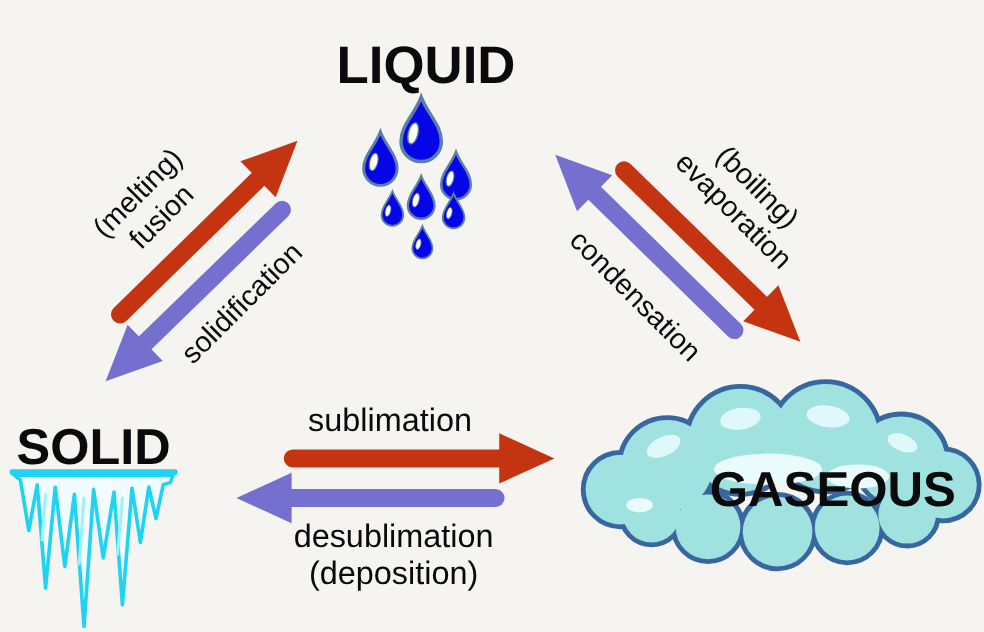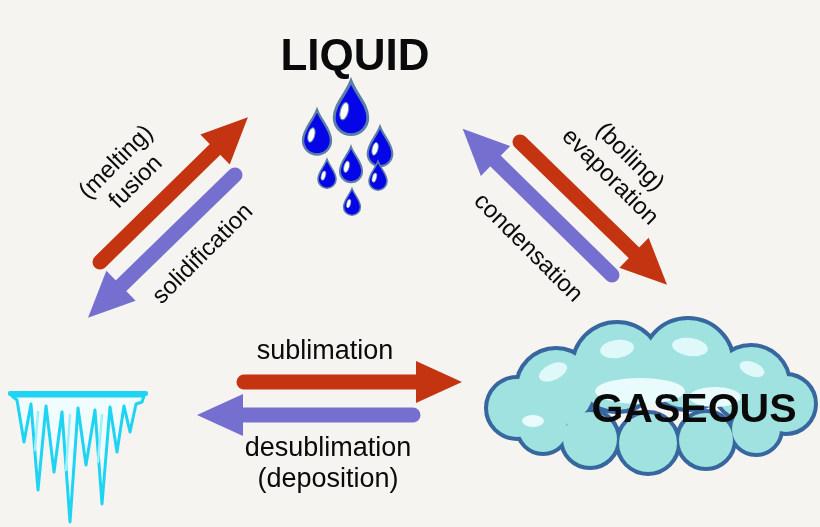--- a/index.html
+++ b/index.html
@@ -136,20 +136,21 @@
         <ellipse cx="752" cy="369" rx="13" ry="7" transform="rotate(22 752 369)" fill="#dff8f9"></ellipse>
         <ellipse cx="640" cy="391" rx="45" ry="13" fill="#e9fbfc"></ellipse>
         <ellipse cx="715" cy="397" rx="26" ry="10" fill="#e9fbfc"></ellipse>
         <ellipse cx="533" cy="421" rx="11" ry="6" fill="#e9fbfc"></ellipse>
       </g>
     </g>
   </svg>
 
   <div class="state-title" style="left:355px; top:55px; font-size:44px;">LIQUID</div>
 
+  <div class="state-title" style="left:78px; top:373px; font-size:42px;">SOLID</div>
 
   <div class="state-title" style="left:650px; top:408px; font-size:41px;margin-left:44px;">GASEOUS</div>
 
   <div class="tlabel" style="left:125px; top:171px; font-size:24px; transform:translate(-50%,-50%) rotate(-45deg);">
     <span>(melting)</span>
     <span>fusion</span>
   </div>
 
   <div class="tlabel" style="left:202px; top:253px; font-size:24px; transform:translate(-50%,-50%) rotate(-45deg);">solidification</div>
 

